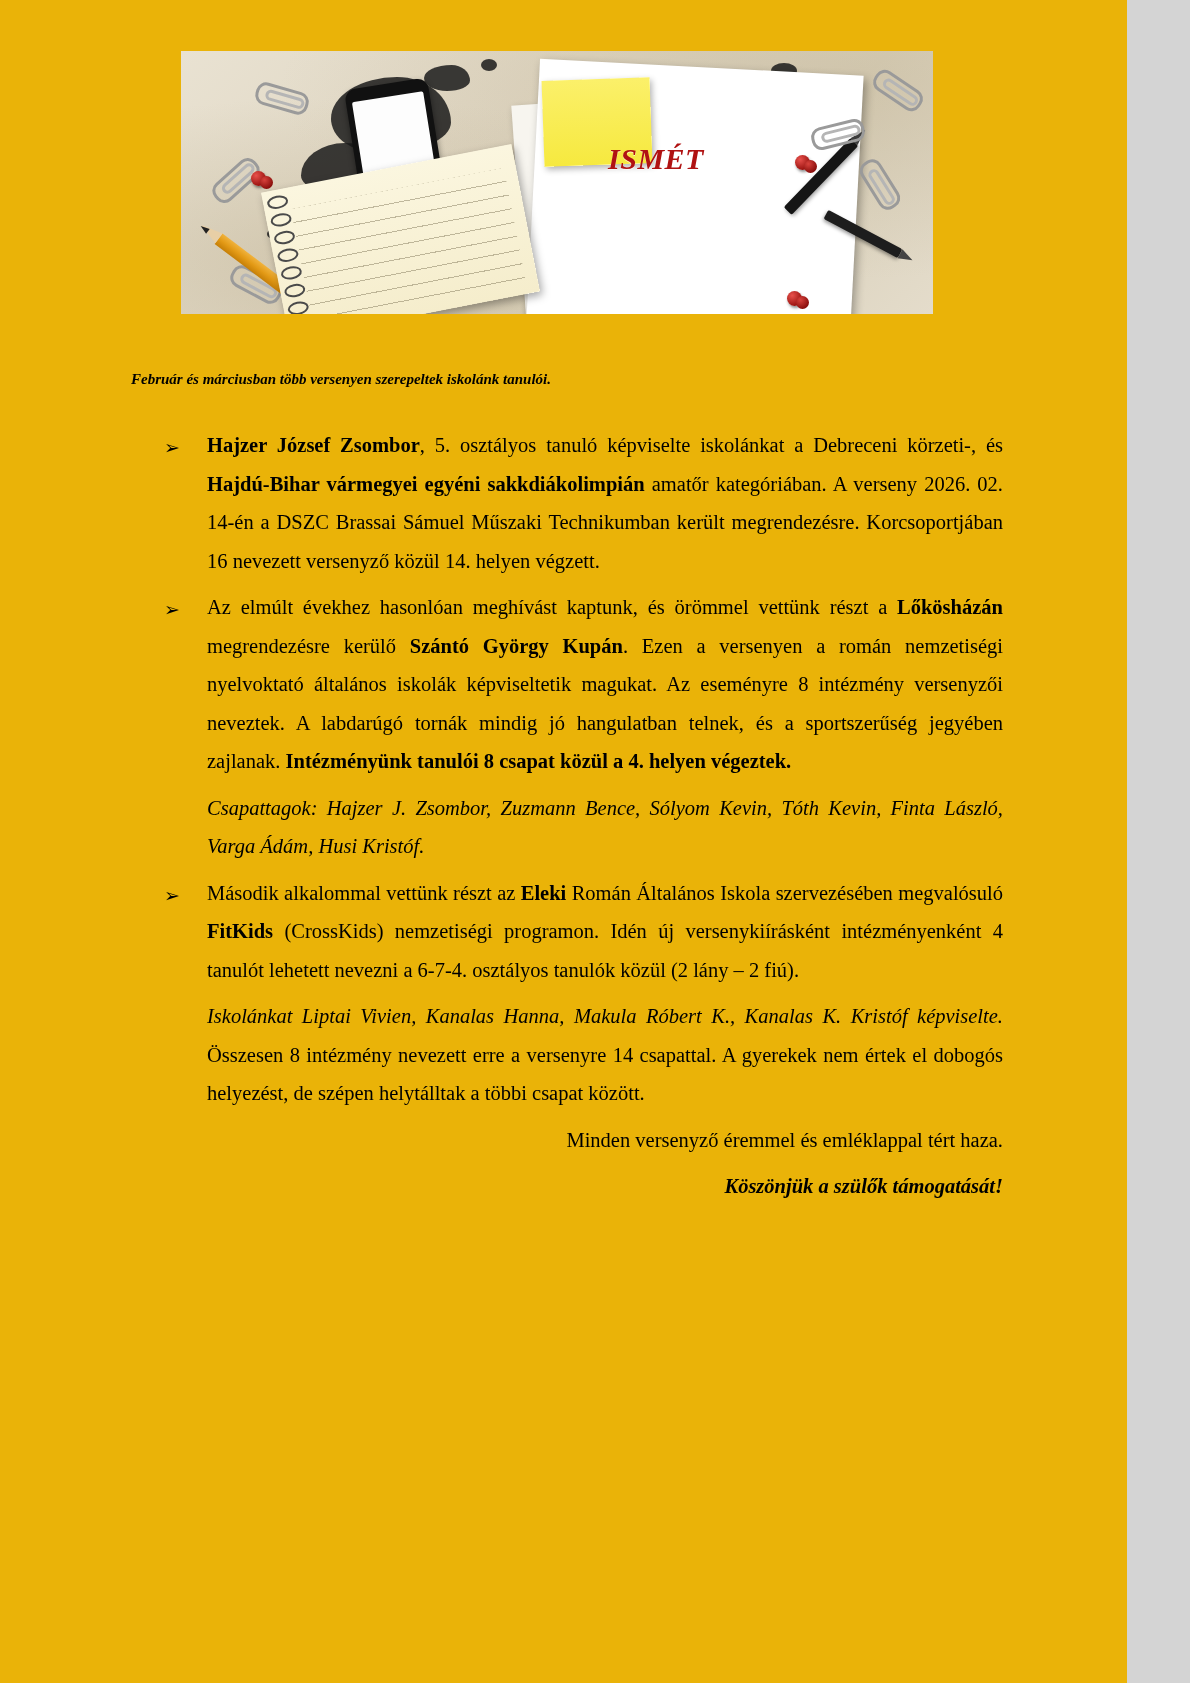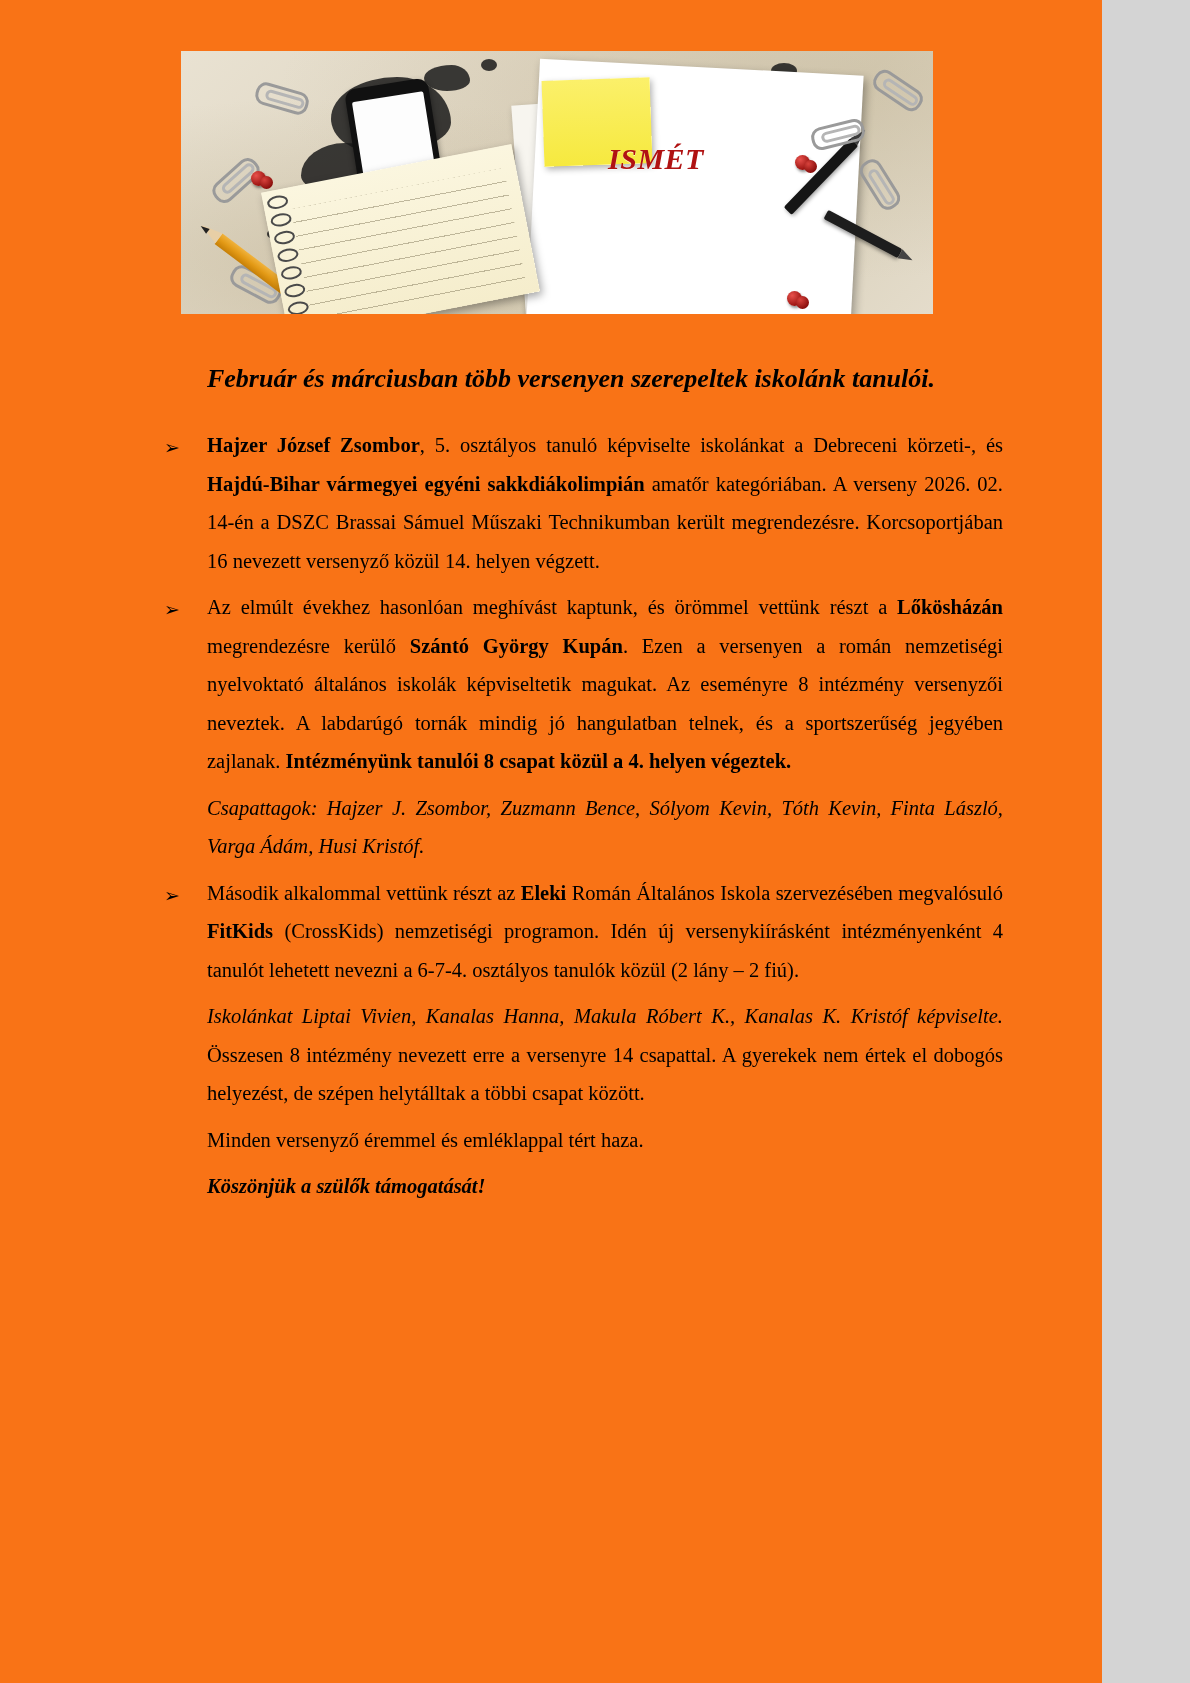--- a/index.html
+++ b/index.html
@@ -11,21 +11,22 @@
     width: 1190px;
     height: 1683px;
     font-family: "Liberation Serif", "DejaVu Serif", serif;
     color: #000;
     overflow: hidden;
   }
   .page {
     position: relative;
     width: 1102px;
     height: 1683px;
-    background: #f97316;
+    background: #eab308;
+    padding-left: 25px;
   }
 
   
   .banner-wrap {
     position: absolute;
     left: 181px;
     top: 51px;
     width: 752px;
     height: 263px;
     overflow: hidden;
@@ -278,23 +279,22 @@
     top: 0;
     width: 1190px;
   }
   .lead-line {
     position: absolute;
     left: 131px;
     top: 365px;
     width: 880px;
     font-style: italic;
     font-weight: bold;
-    font-size: 26px;
+    font-size: 15px;
     line-height: 28px;
-    text-align: center;
   }
 
   .bullets {
     position: absolute;
     left: 131px;
     top: 418px;
     width: 880px;
   }
 
   .bullet-item {
@@ -314,21 +314,21 @@
   }
   .para {
     font-size: 20.5px;
     line-height: 38.5px;
     text-align: justify;
     text-justify: inter-word;
     margin: 8px;
   }
   .para.ital { font-style: italic; }
   .para.nobullet { padding-left: 68px; font-family: Liberation Serif, serif; }
-  .para.last-left { text-align: left; }
+  .para.last-left { text-align: right; }
   b, .b { font-weight: bold; }
   i, .i { font-style: italic; }
   .bi { font-weight: bold; font-style: italic; }
 </style>
 </head>
 <body>
 
 <div class="page">
 
   <div class="banner-wrap">

